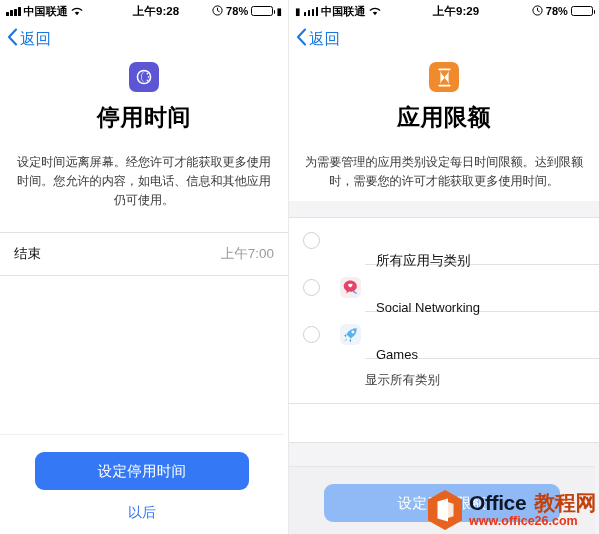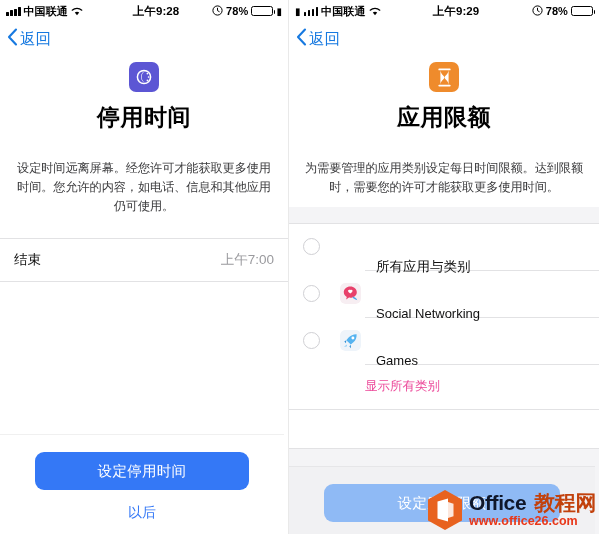--- a/index.html
+++ b/index.html
@@ -53,21 +53,21 @@
   
   .hero { text-align: center; padding: 6px 14px 0; }
   .app-icon {
     width: 30px; height: 30px; border-radius: 7px; margin: 0 auto 10px;
     display: flex; align-items: center; justify-content: center;
   }
   .icon-downtime { background: #5c56d4; }
   .icon-limits { background: #ef8b2c; }
   .hero-title { font-size: 23px; font-weight: 700; color: #000; letter-spacing: 0.5px; }
   .hero-desc {
-    margin-top: 26px; font-size: 12.2px; line-height: 1.55; color: #3a3a3c;
+    margin-top: 20px; font-size: 12.2px; line-height: 1.55; color: #3a3a3c;
     letter-spacing: -0.1px;
   }
 
   
   .time-list { margin-top: 22px; border-top: 1px solid #e2e2e4; }
   .time-row {
     height: 43px; display: flex; align-items: center; justify-content: space-between;
     padding: 0 14px; border-bottom: 1px solid #e2e2e4;
   }
   .time-label { font-size: 13.5px; color: #111; }
@@ -84,21 +84,21 @@
     width: 21px; height: 21px; border-radius: 5px; margin-left: 20px;
     flex: 0 0 auto; display: flex; align-items: center; justify-content: center;
     overflow: hidden;
   }
   .cat-icon.blank { background: transparent; }
   .cat-label { margin-left: 15px; font-size: 13.5px; color: #111; margin-top: 40px; }
   .cat-label.en { font-size: 13px; }
   .row-sep { height: 1px; background: #e2e2e4; margin-left: 76px; }
   .show-all {
     height: 44px; display: flex; align-items: center;
-    padding-left: 76px; font-size: 12.5px; color: #ec4899; cursor: pointer;
+    padding-left: 76px; font-size: 12.5px; color: #404040; cursor: pointer;
   }
   .card-bottom-sep { height: 1px; background: #e2e2e4; }
   .card-tail { background: #fff; height: 38px; }
 
   
   .footer {
     position: absolute; left: 0; right: 4px; bottom: 0;
     padding: 17px 35px 12px; text-align: center;
   }
   .footer-left { background: #ffffff; border-top: 1px solid #f0f0f0; }

